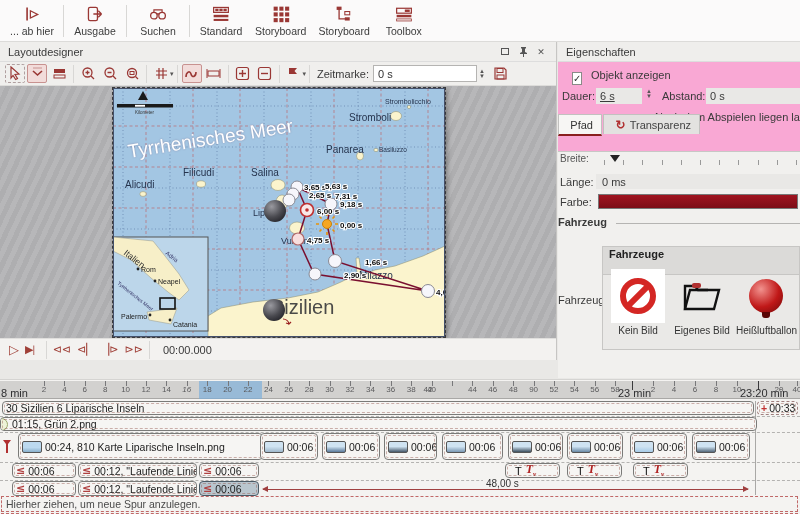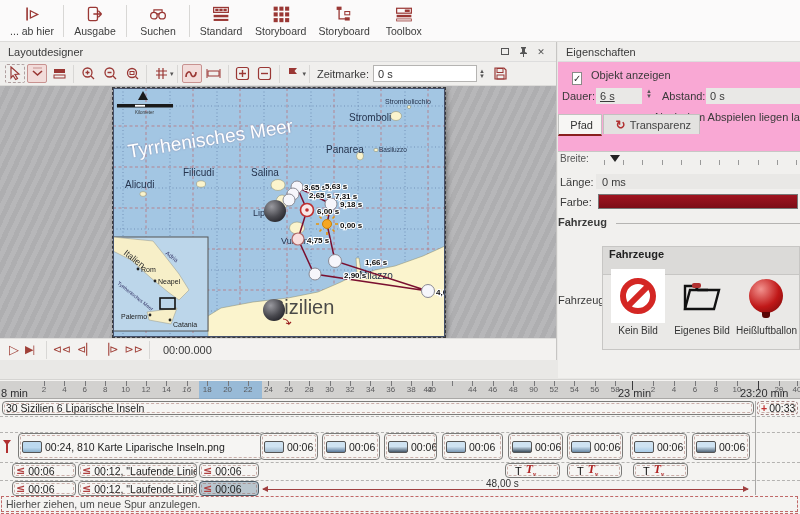--- a/index.html
+++ b/index.html
@@ -598,20 +598,24 @@
     <div id="chap-vline"></div>
 
     <div class="clip" style="left:2px; top:21px; width:752px; height:14px;">
       <span>30 Sizilien 6 Liparische Inseln</span>
     </div>
     <div class="clip" style="left:757px; top:21px; width:41px; height:14px; border-style:dashed; border-color:#a08080;">
       <span style="color:#c03030; font-weight:bold; margin-right:2px;">+</span>
       <span>00:33</span>
     </div>
 
+    <div class="clip" style="left:0px; top:37px; width:757px; height:14px;">
+      <span style="width:13px; height:13px; border-radius:50%; background:#eef3d8; border:1px solid #9aa86a; margin-left:-9px; margin-right:4px; flex:none;"></span>
+      <span>01:15, Grün 2.png</span>
+    </div>
 
     <svg width="10" height="15" style="position:absolute; left:2px; top:59px;">
         <path d="M1 1h8l-3 4v9h-2V5z" fill="#b03030"></path>
       </svg>
     <div class="clip" style="left:12px; top:53px; width:245px; height:27px;margin-left:6px;">
       <span class="thumb" style="background:linear-gradient(#bcd9ef 55%, #8ab0cc);"></span>
       <span>00:24, 810 Karte Liparische Inseln.png</span>
     </div>
     <div id="image-clips">
         <div class="clip" style="left: 260px; top: 53px; width: 58px; height: 27px;">

